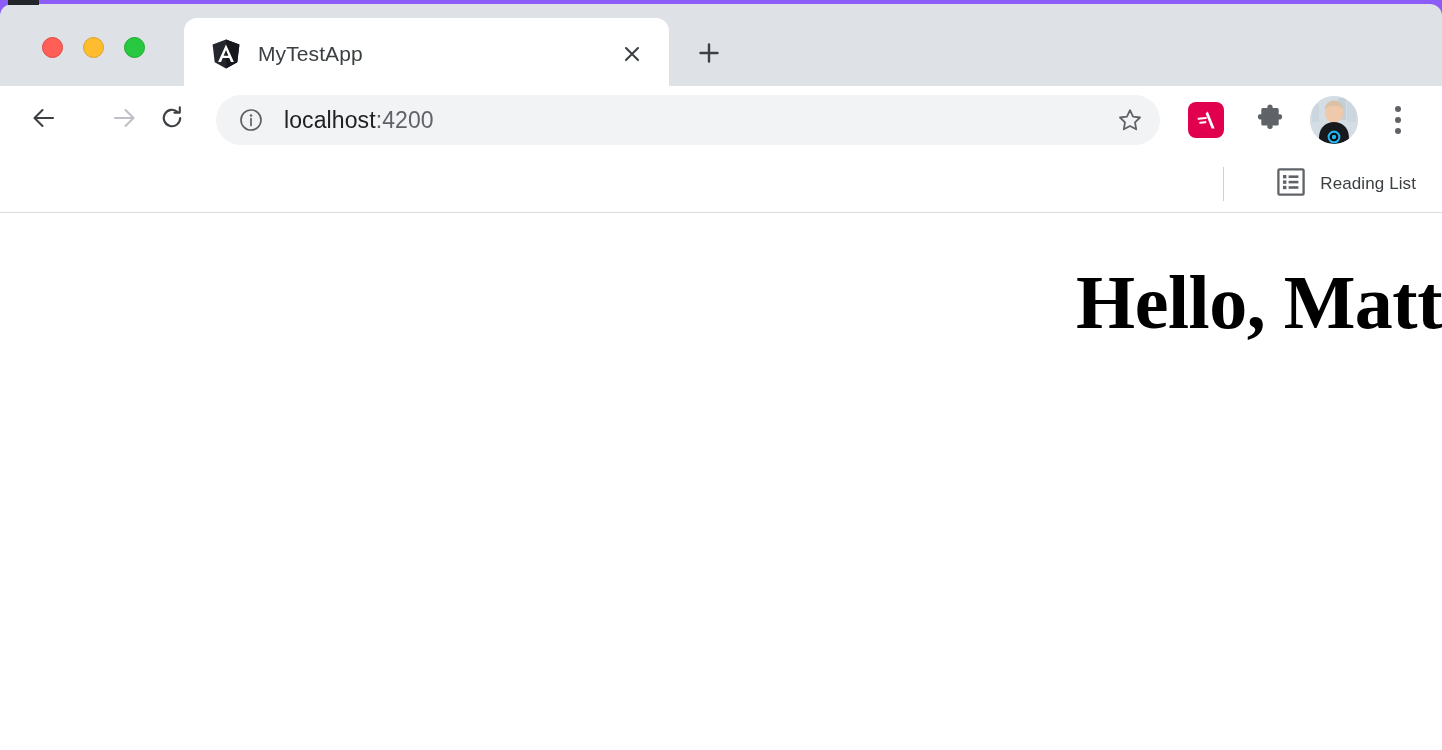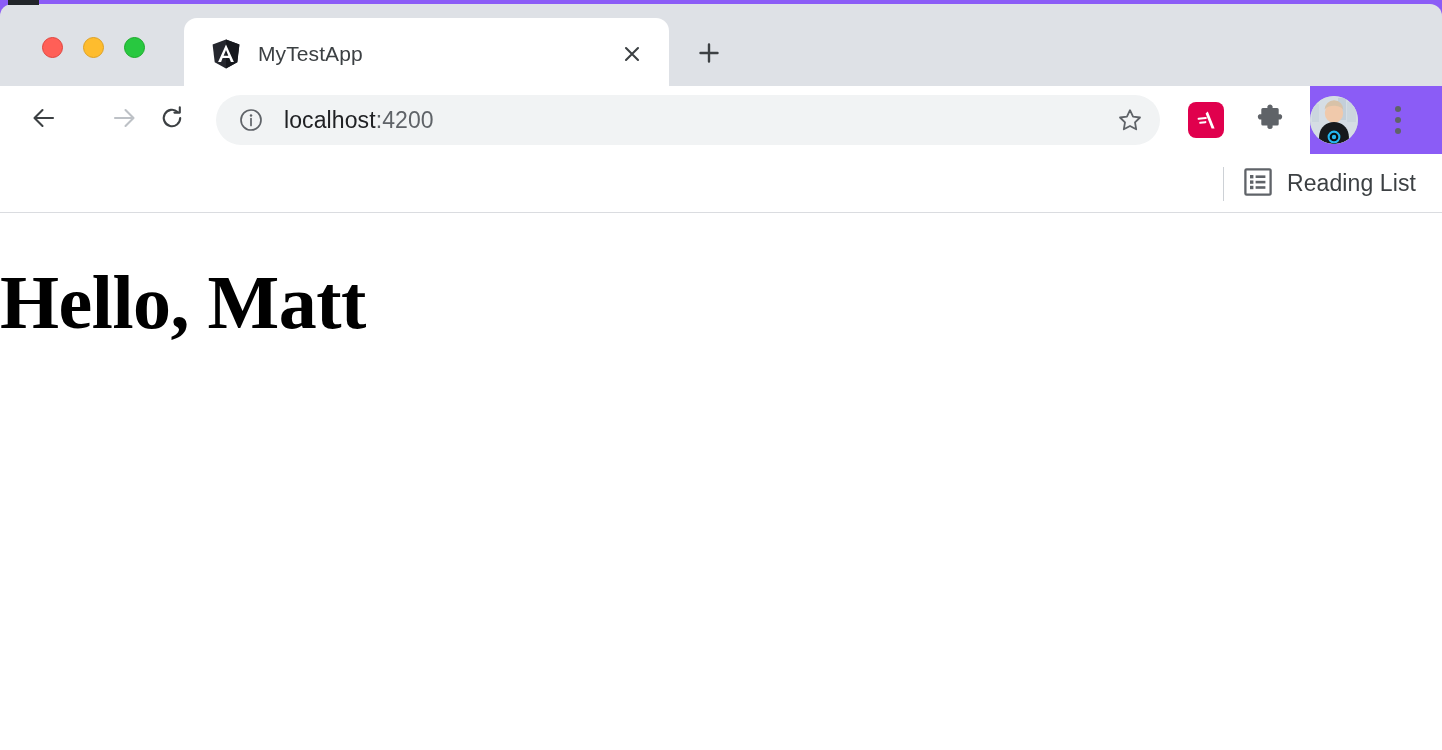--- a/index.html
+++ b/index.html
@@ -101,21 +101,21 @@
     display: flex;
     align-items: center;
     justify-content: center;
     border-radius: 50%;
   }
 
   
   .toolbar {
     position: absolute;
     left: 0; top: 86px;
-    width: 1310px; height: 68px;
+    width: 1442px; height: 68px;
     background: #ffffff;
   }
 
   .nav-btn {
     position: absolute;
     top: 50%;
     transform: translateY(-50%);
     width: 40px; height: 40px;
     display: flex;
     align-items: center;
@@ -226,21 +226,21 @@
 
   .bar-divider {
     position: absolute;
     right: 218px; top: 50%;
     transform: translateY(-50%);
     width: 1px; height: 34px;
     background: #cdd1d6;
   }
 
   .reading-list-label {
-    font-size: 23px;
+    font-size: 17px;
     color: #3c4043;
     letter-spacing: 0.1px;
     white-space: nowrap;
   }
 
   .toolbar-separator {
     position: absolute;
     left: 0; top: 212px;
     width: 1442px; height: 1px;
     background: #dadce0;
@@ -253,21 +253,21 @@
     width: 1442px;
     height: 537px;
     background: #ffffff;
     overflow: hidden;
   }
 
   .page-heading {
     position: absolute;
     left: 0; top: 48px;
     width: 1442px;
-    text-align: left;
+    text-align: right;
     font-family: "Liberation Serif", "DejaVu Serif", serif;
     font-weight: bold;
     font-size: 76px;
     color: #000000;
     letter-spacing: -0.5px;
     line-height: 1.1;
   }
 </style>
 </head>
 <body>

